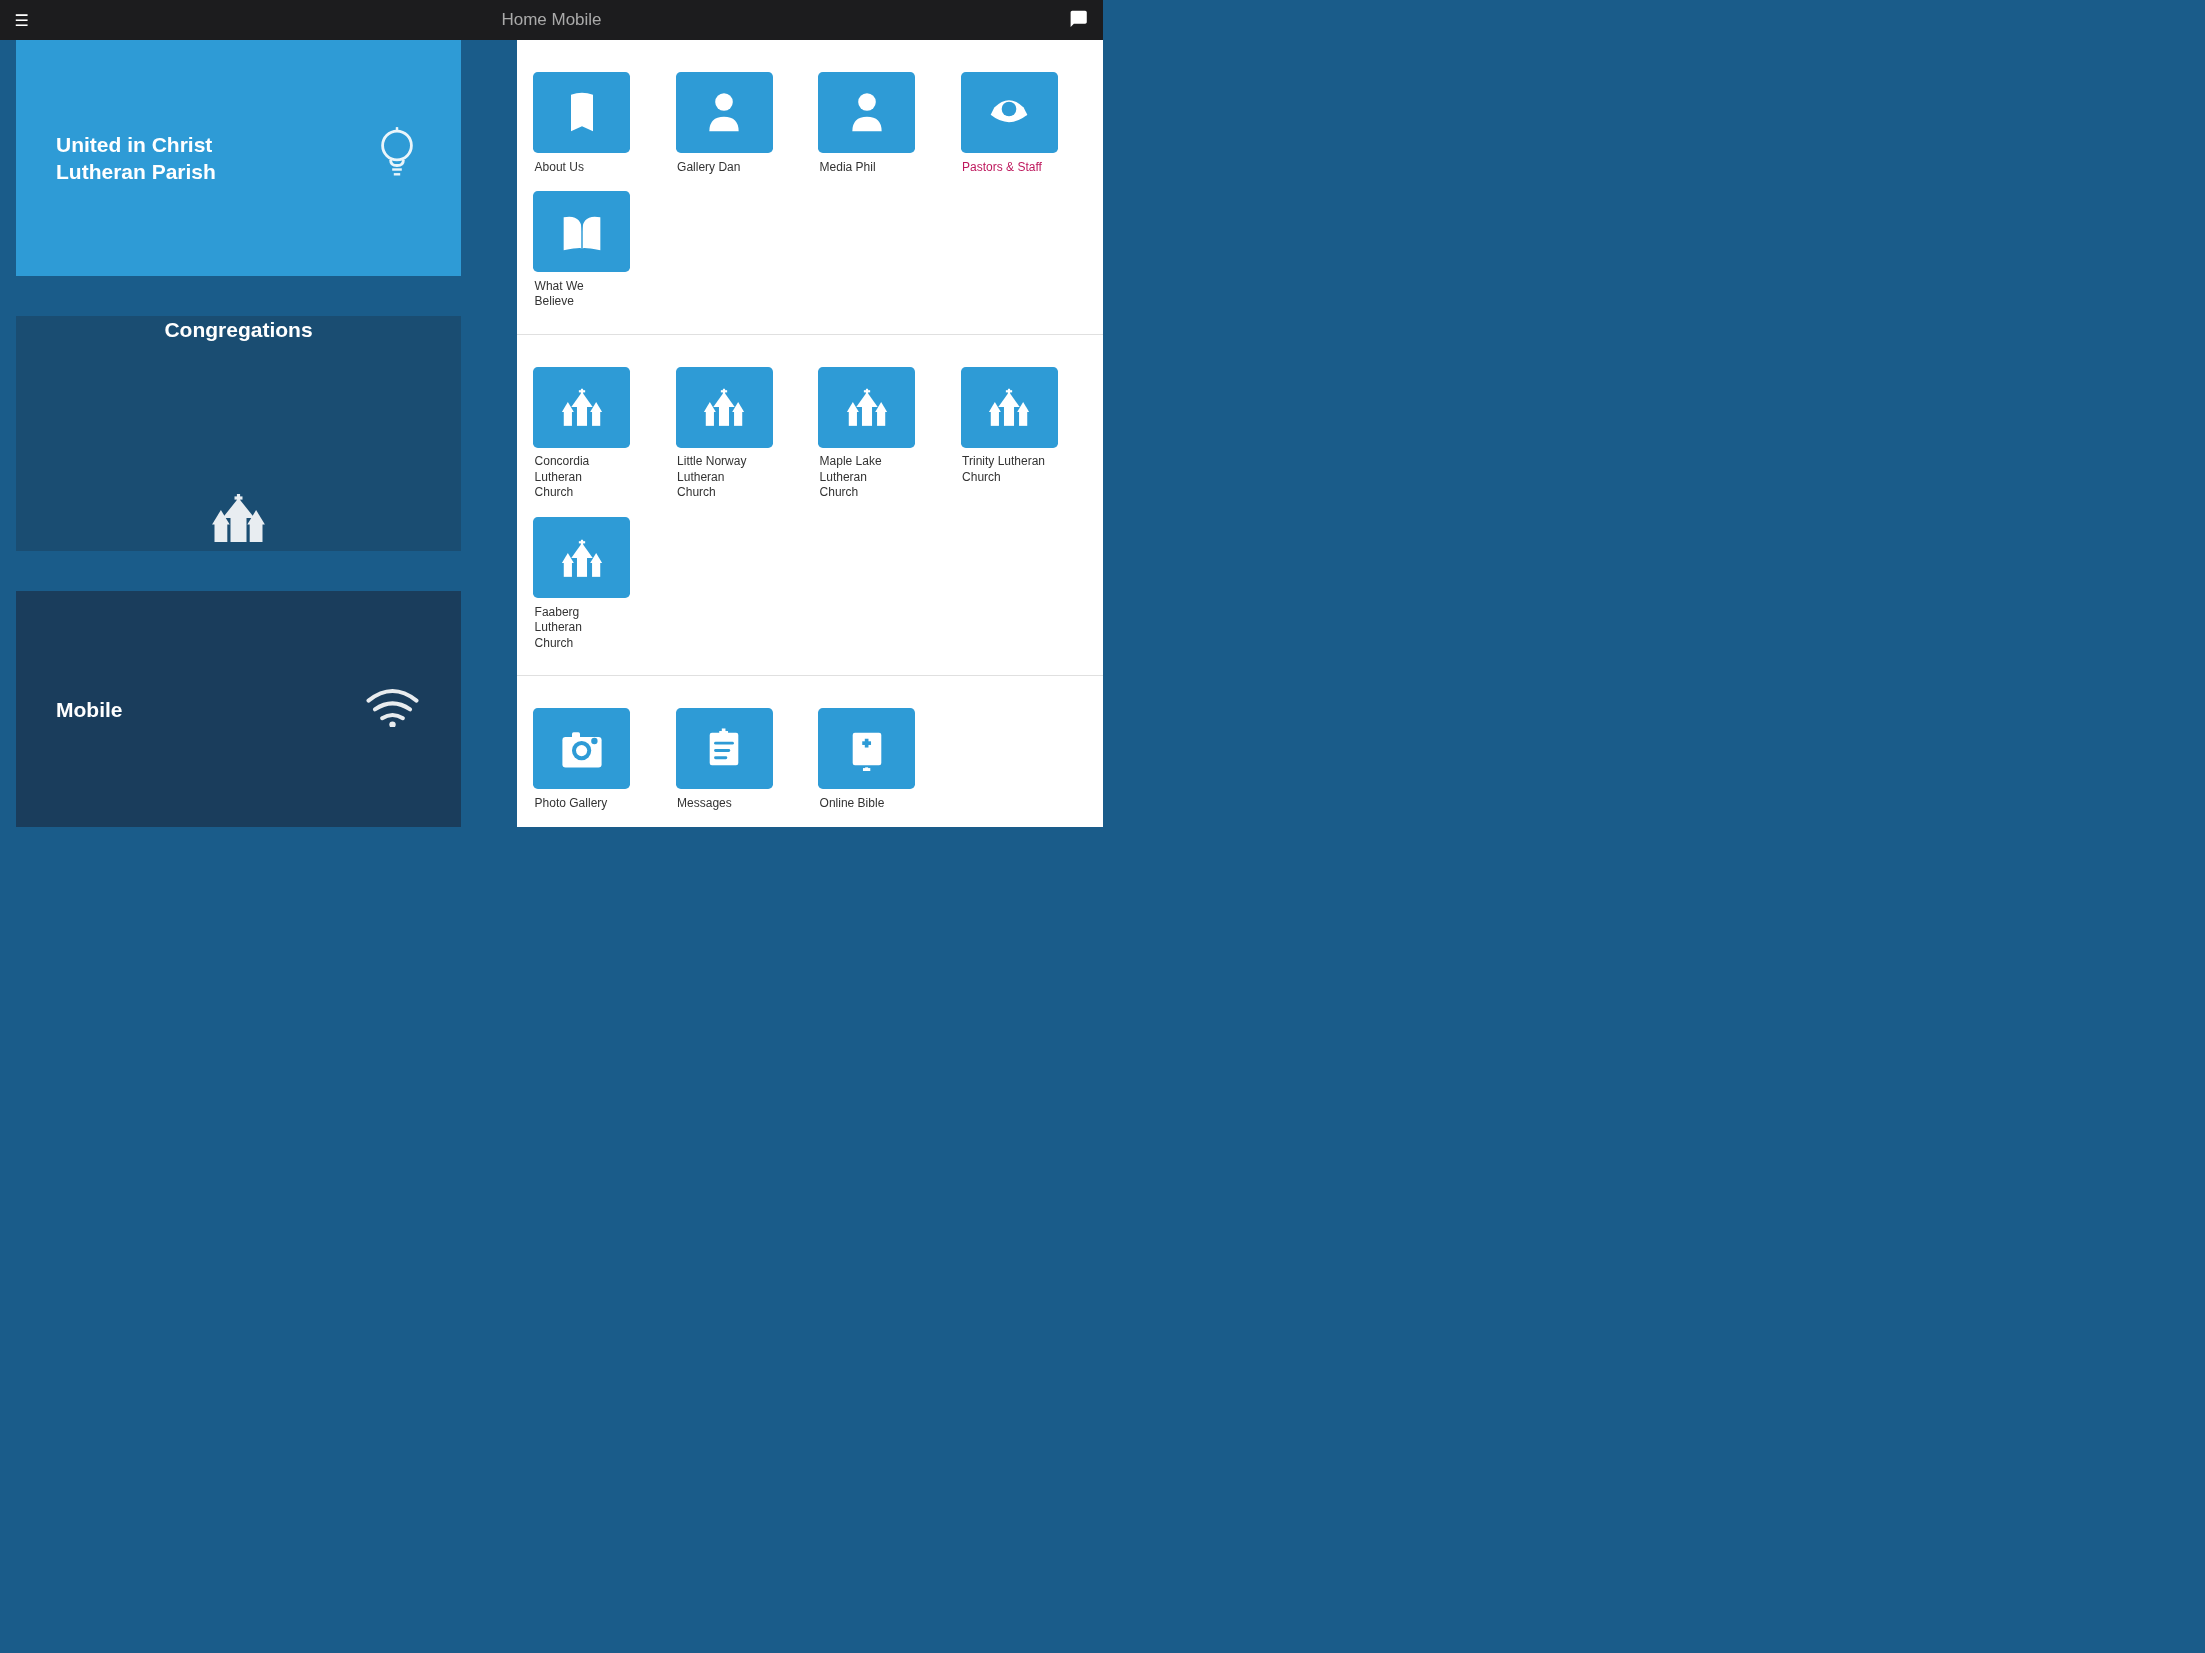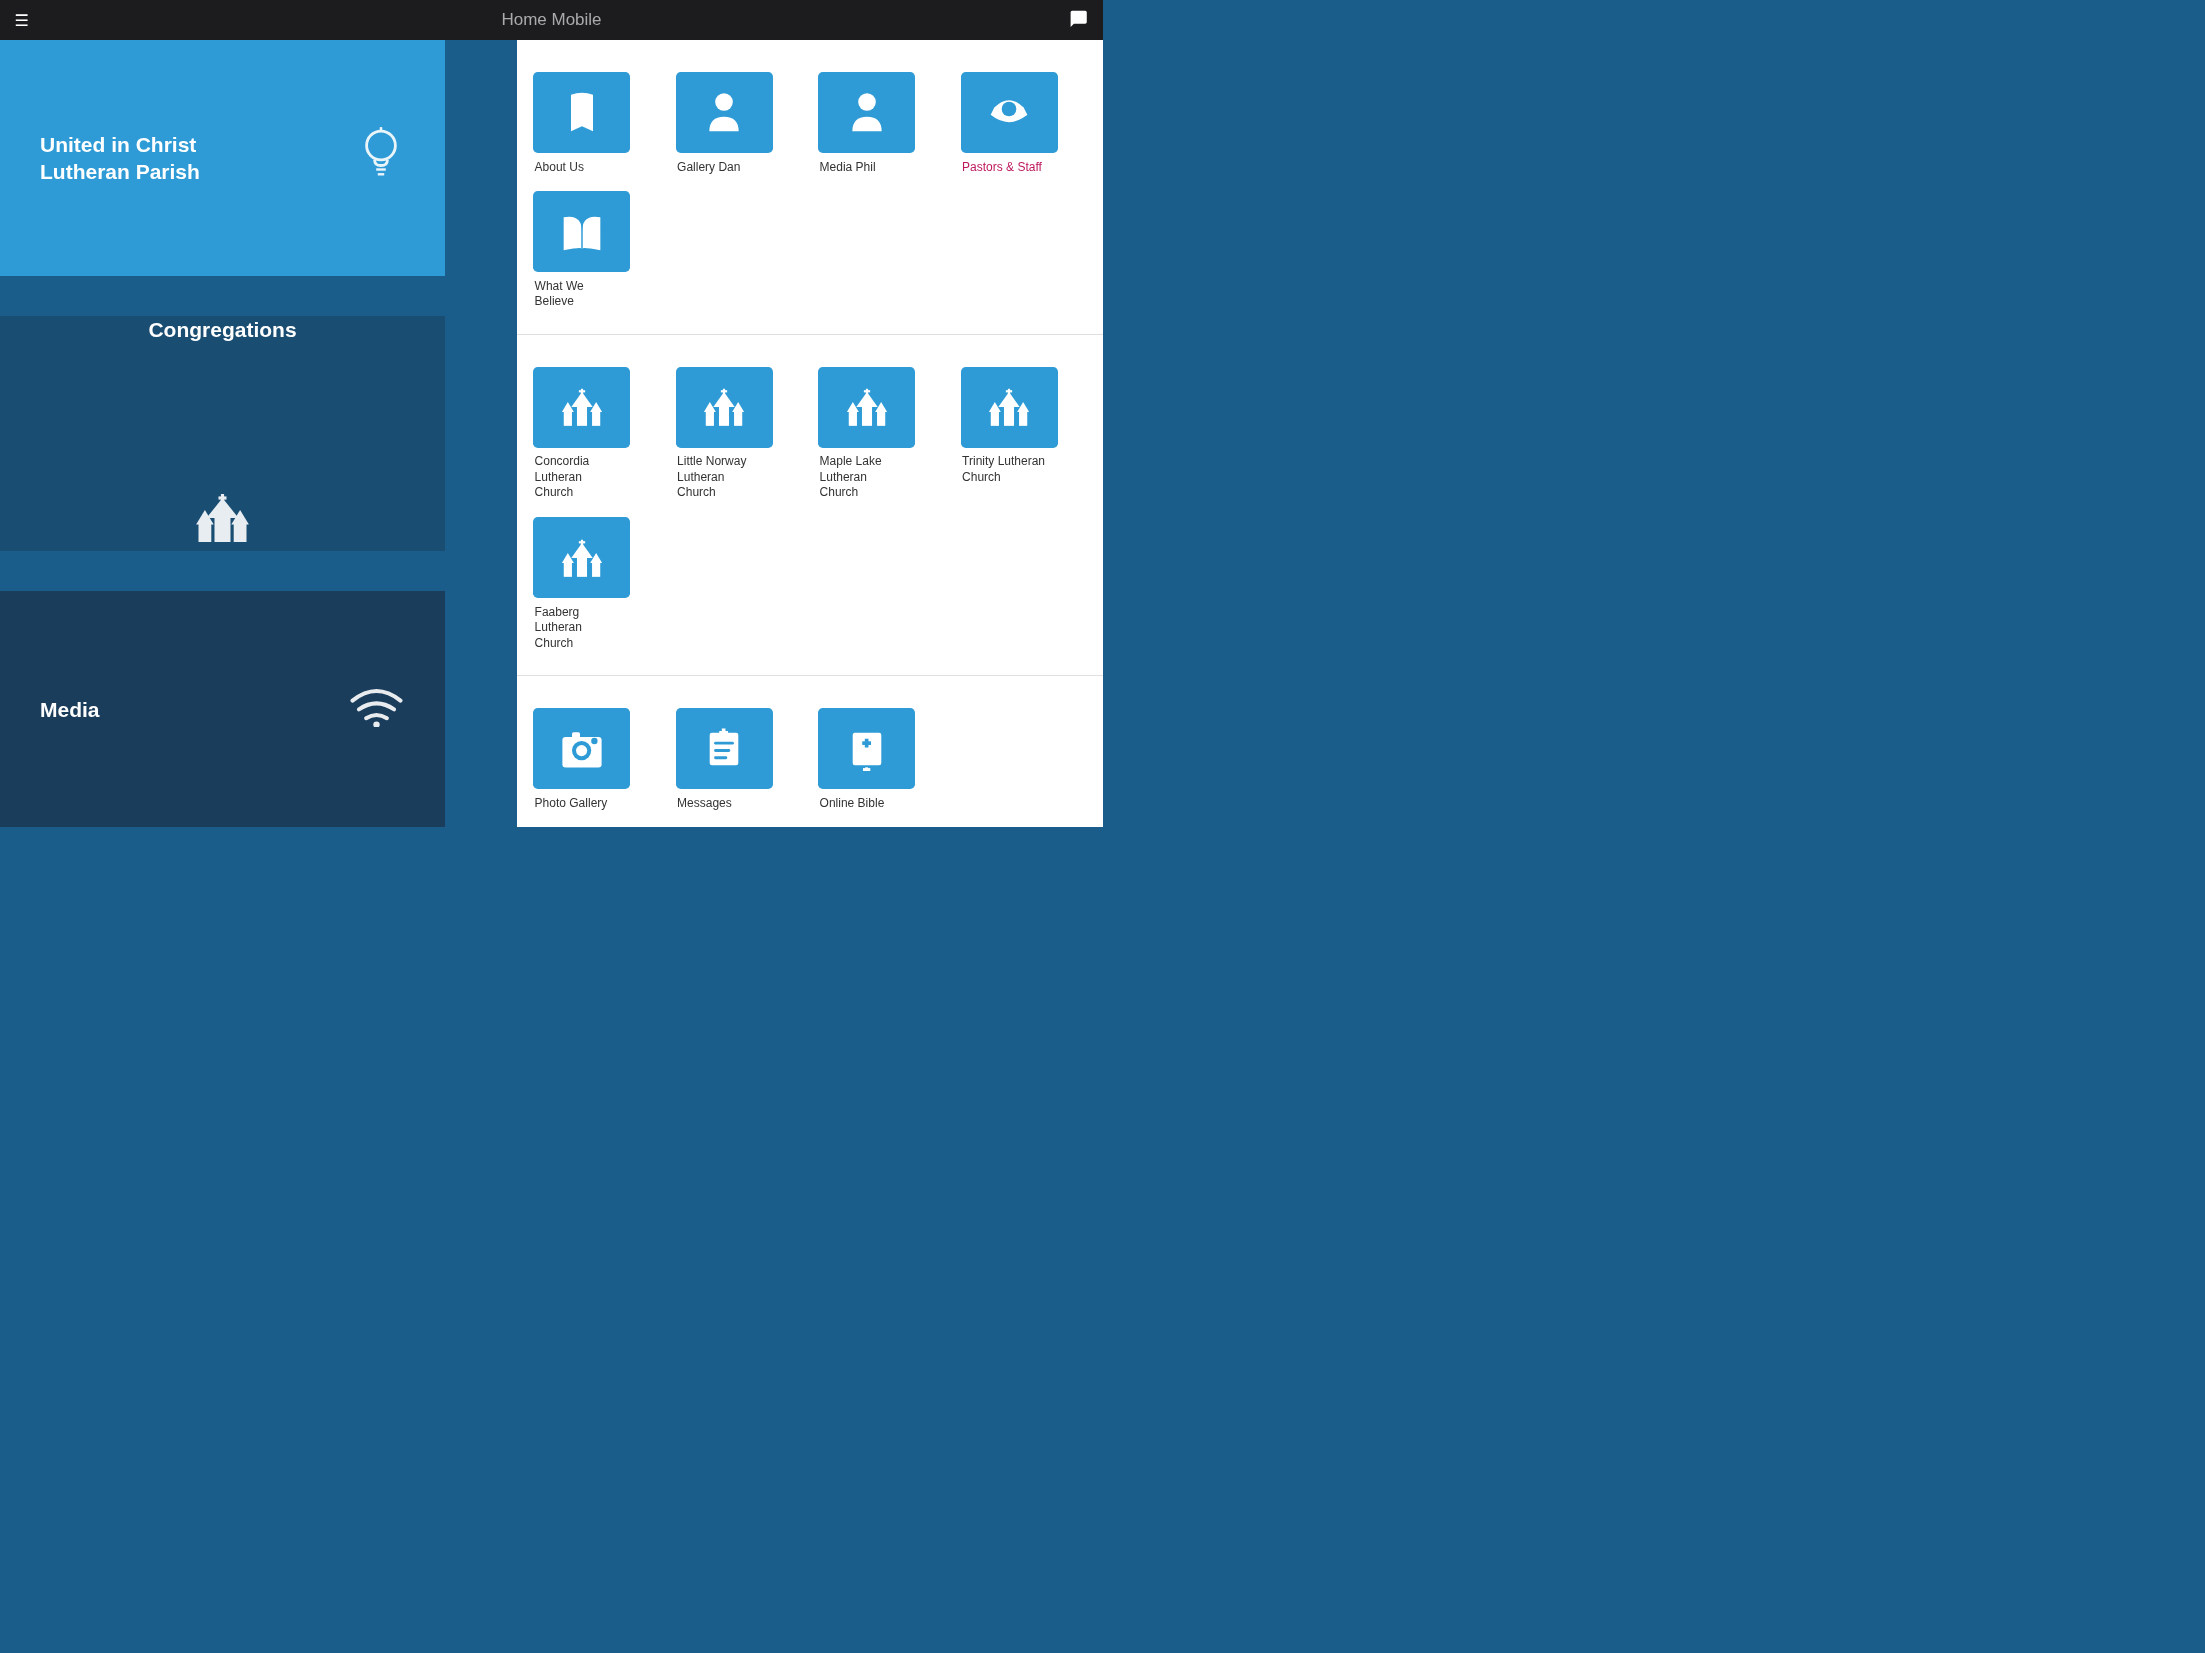--- a/index.html
+++ b/index.html
@@ -39,21 +39,21 @@
     }
     .chat-icon {
       color: #fff;
       font-size: 18px;
     }
 
     
     .left-sidebar {
       position: absolute;
       top: 40px;
-      left: 0;
+      left: 16px;
       width: 445px;
       bottom: 0;
       display: flex;
       flex-direction: column;
       gap: 40px;
     }
 
     .sidebar-section {
       flex: 1;
       display: flex;
@@ -180,21 +180,21 @@
         <line x1="30" y1="5" x2="40" y2="5" stroke="white" stroke-width="4"></line>
         <rect x="5" y="35" width="16" height="25" fill="white"></rect>
         <polygon points="13,20 2,38 24,38" fill="white"></polygon>
         <rect x="49" y="35" width="16" height="25" fill="white"></rect>
         <polygon points="57,20 46,38 68,38" fill="white"></polygon>
       </svg>
     </div>
   </div>
 
   <div class="sidebar-section" style="background:#1a3d5c;">
-    <div class="sidebar-label">Media</div>
+    <div class="sidebar-label">Mobile</div>
     <div class="sidebar-icon">
       <svg width="57" height="44" viewBox="0 0 70 55" fill="none" xmlns="http://www.w3.org/2000/svg">
         <path d="M5 22 Q35 -2 65 22" stroke="white" stroke-width="5" fill="none" stroke-linecap="round"></path>
         <path d="M13 33 Q35 18 57 33" stroke="white" stroke-width="5" fill="none" stroke-linecap="round"></path>
         <path d="M22 44 Q35 36 48 44" stroke="white" stroke-width="5" fill="none" stroke-linecap="round"></path>
         <circle cx="35" cy="52" r="4" fill="white"></circle>
       </svg>
     </div>
   </div>
 

